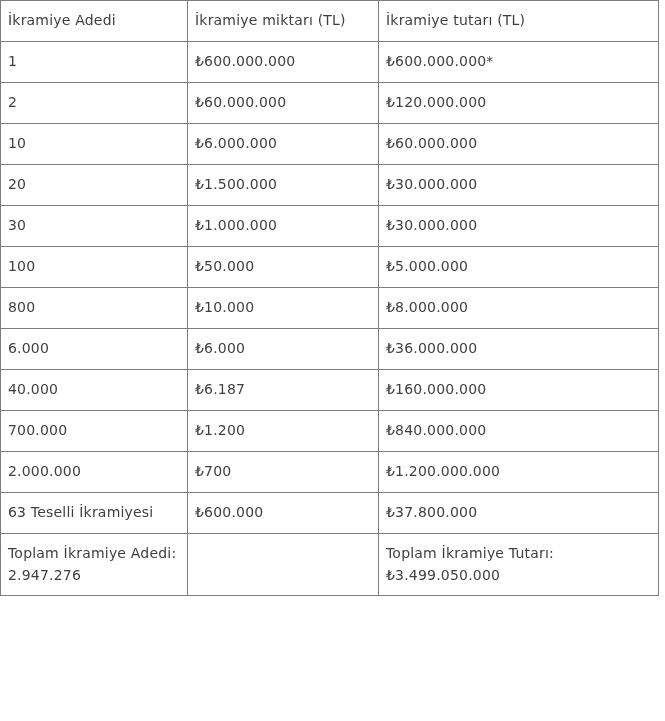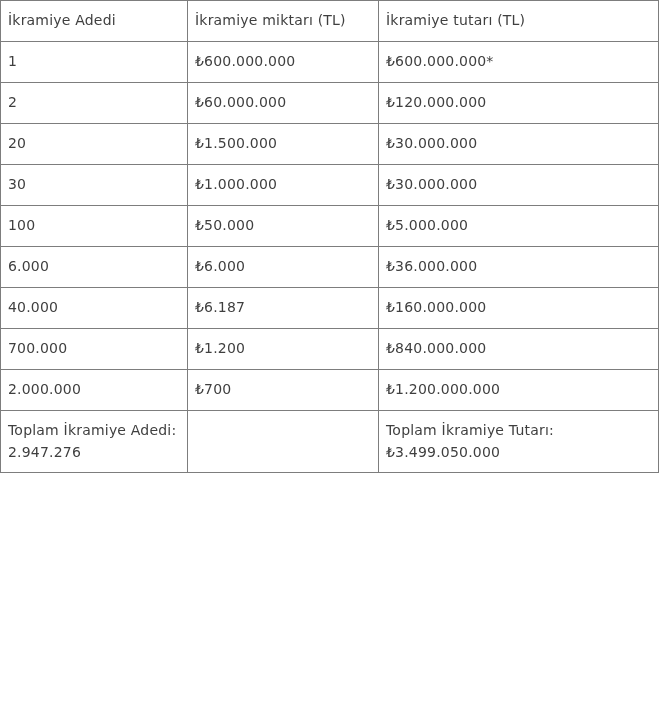--- a/index.html
+++ b/index.html
@@ -63,33 +63,43 @@
         <td>1</td>
         <td>₺600.000.000</td>
         <td>₺600.000.000*</td>
       </tr>
       <tr>
         <td>2</td>
         <td>₺60.000.000</td>
         <td>₺120.000.000</td>
       </tr>
       <tr>
+        <td>10</td>
+        <td>₺6.000.000</td>
+        <td>₺60.000.000</td>
+      </tr>
+      <tr>
         <td>20</td>
         <td>₺1.500.000</td>
         <td>₺30.000.000</td>
       </tr>
       <tr>
         <td>30</td>
         <td>₺1.000.000</td>
         <td>₺30.000.000</td>
       </tr>
       <tr>
         <td>100</td>
         <td>₺50.000</td>
         <td>₺5.000.000</td>
+      </tr>
+      <tr>
+        <td>800</td>
+        <td>₺10.000</td>
+        <td>₺8.000.000</td>
       </tr>
       <tr>
         <td>6.000</td>
         <td>₺6.000</td>
         <td>₺36.000.000</td>
       </tr>
       <tr>
         <td>40.000</td>
         <td>₺6.187</td>
         <td>₺160.000.000</td>
@@ -97,19 +107,24 @@
       <tr>
         <td>700.000</td>
         <td>₺1.200</td>
         <td>₺840.000.000</td>
       </tr>
       <tr>
         <td>2.000.000</td>
         <td>₺700</td>
         <td>₺1.200.000.000</td>
       </tr>
+      <tr>
+        <td>63 Teselli İkramiyesi</td>
+        <td>₺600.000</td>
+        <td>₺37.800.000</td>
+      </tr>
       <tr class="total-row">
         <td>Toplam İkramiye Adedi: 2.947.276</td>
         <td></td>
         <td>Toplam İkramiye Tutarı: ₺3.499.050.000</td>
       </tr>
     </tbody>
 </table>
 
 </body></html>

